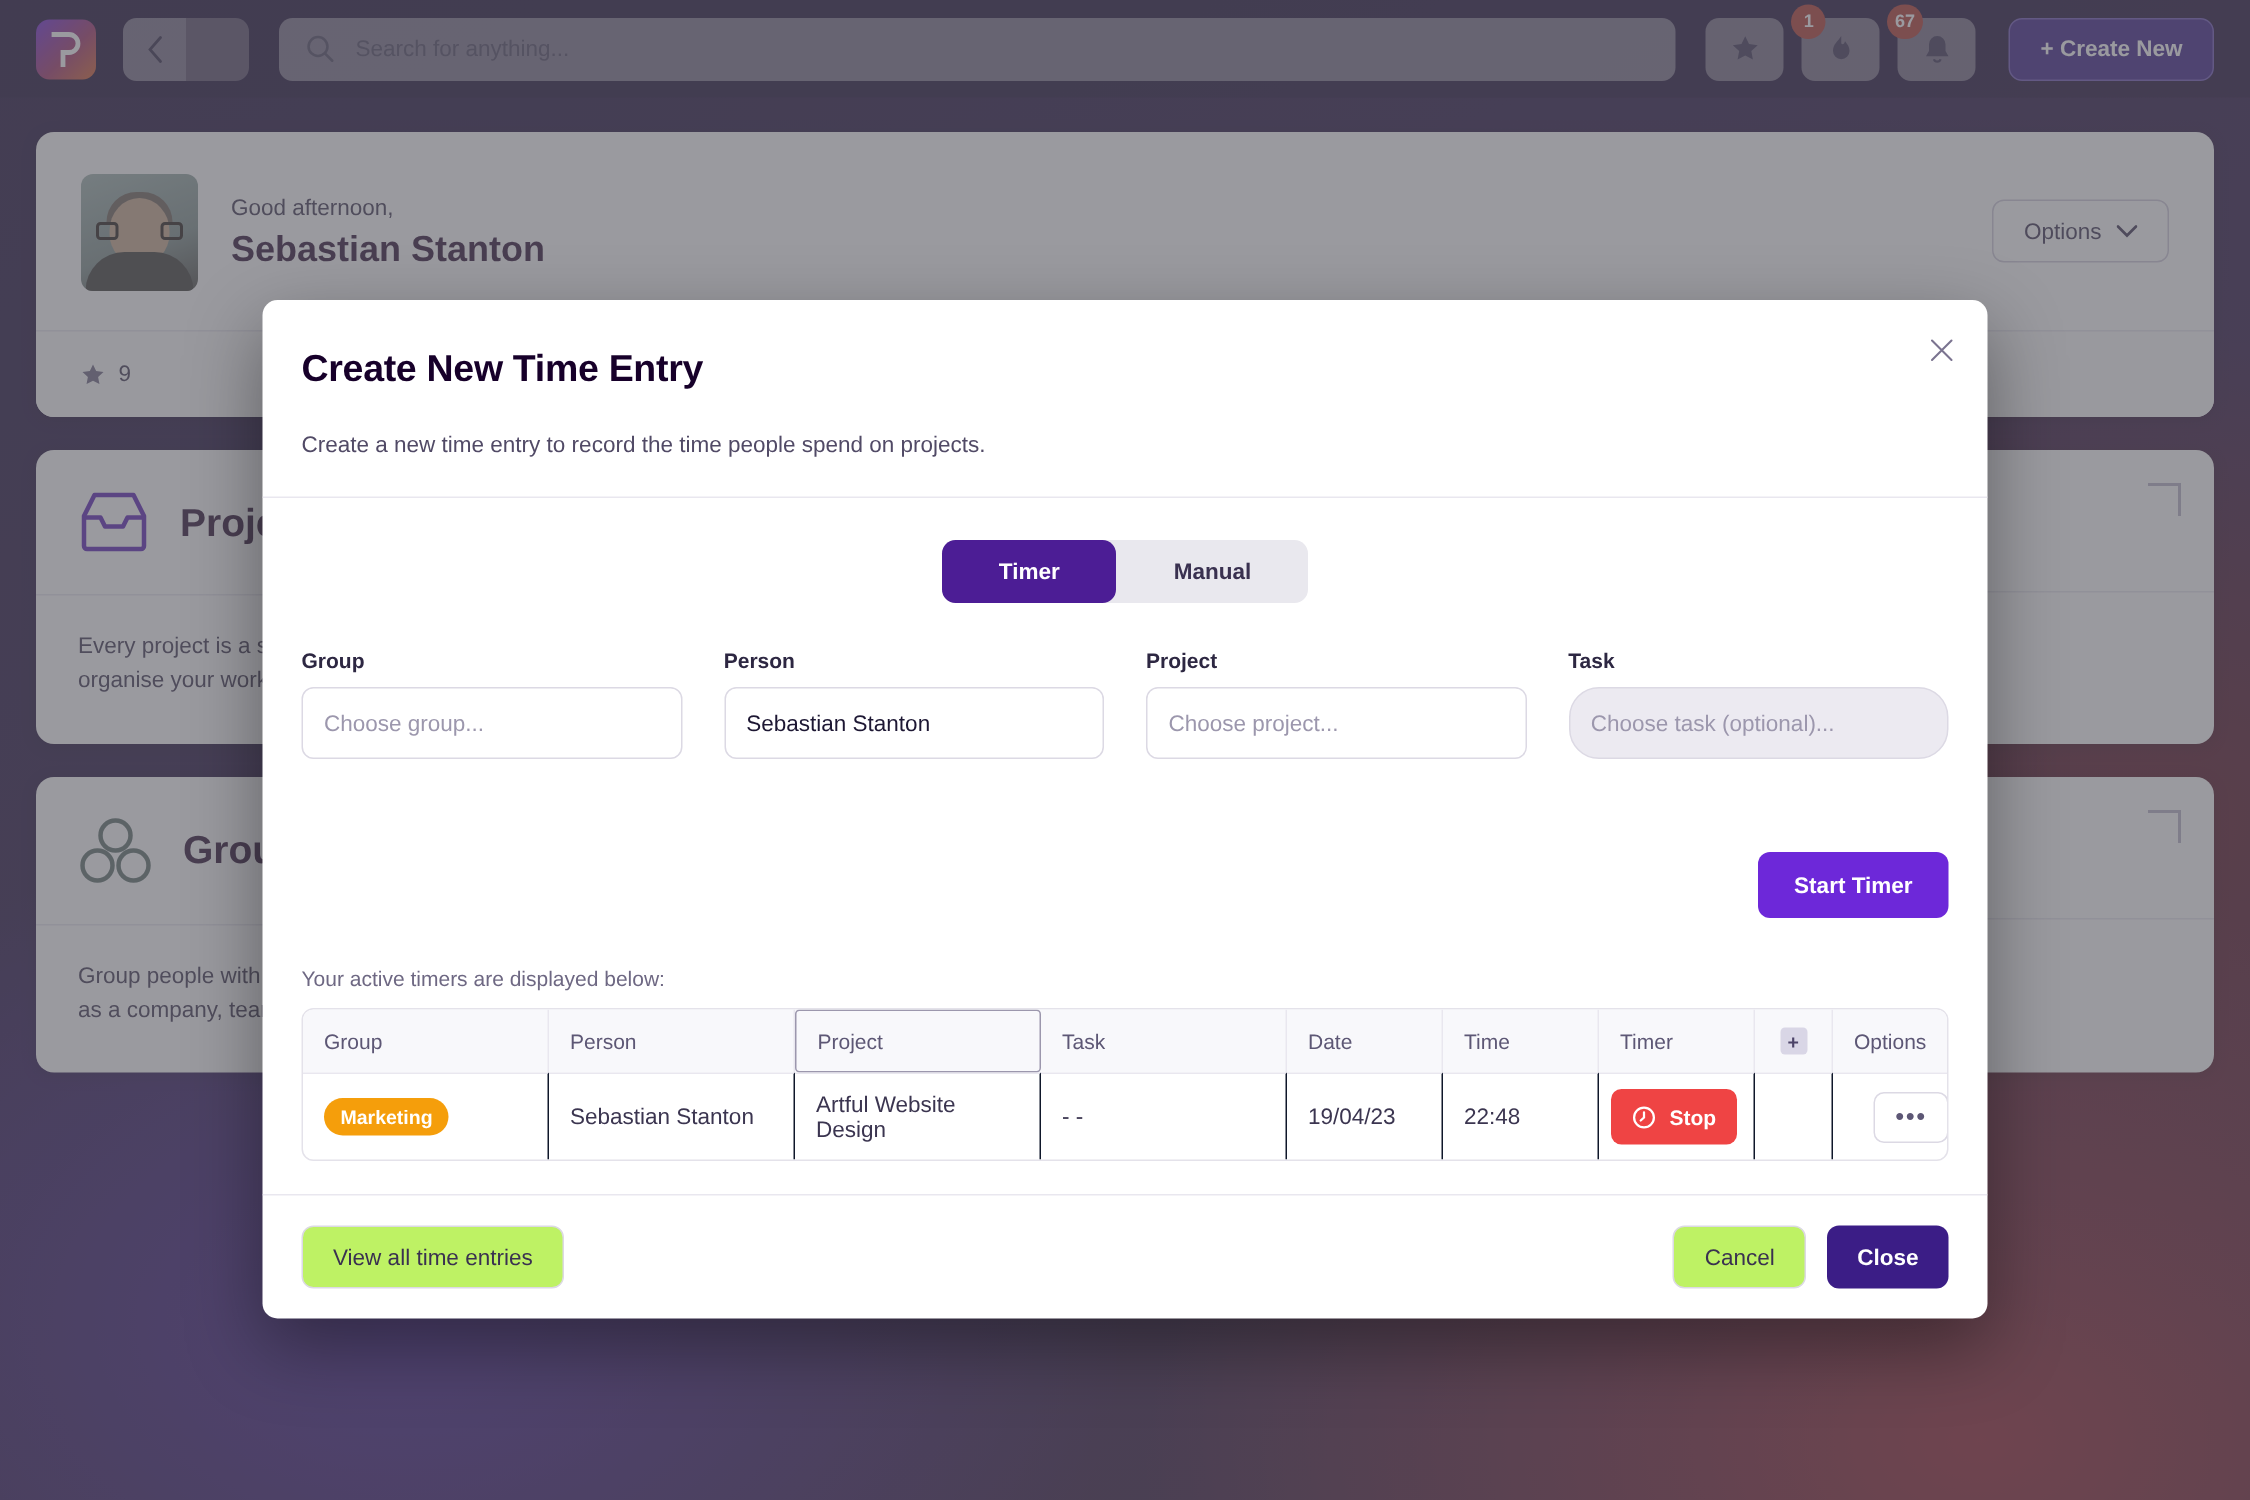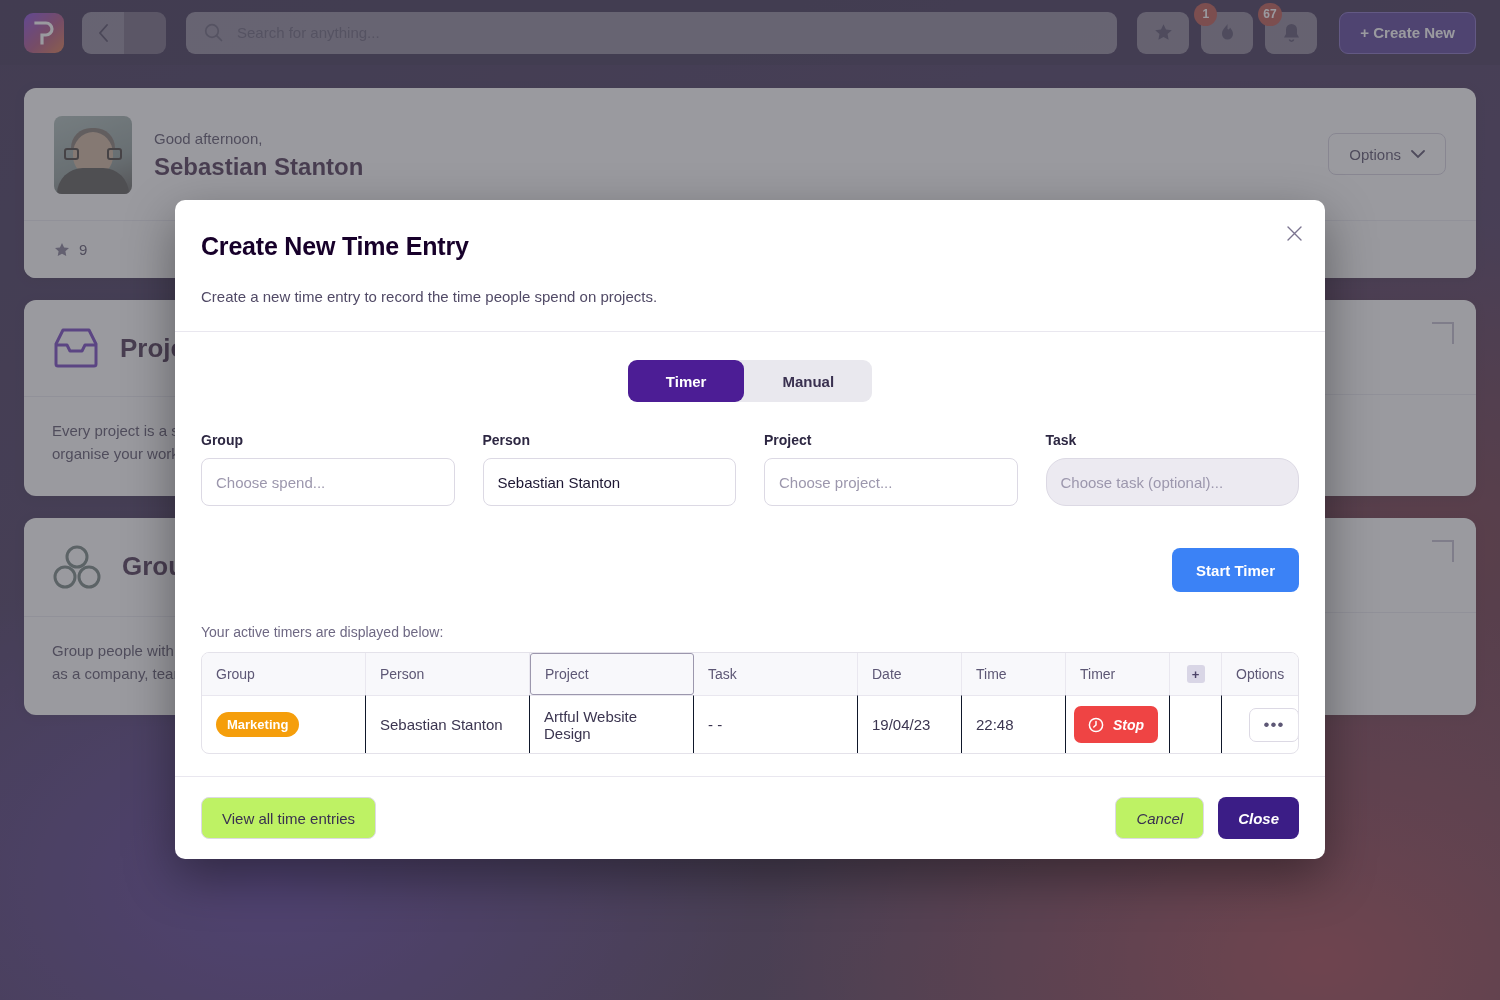--- a/index.html
+++ b/index.html
@@ -167,22 +167,22 @@
     height: 48px; border: 1px solid #dcd9e4; border-radius: 8px;
     display: flex; align-items: center; padding: 0 14px;
     font-size: 15px; color: #1d1733; background: #fff;
   }
   .field .ctrl.ph { color: #9c97ad; }
   .field .ctrl.disabled { background: #eceaf1; border-color: #dcd9e4; color: #9c97ad; border-radius: 20px; }
 
   .start-row { display: flex; justify-content: flex-end; margin-top: 42px; }
   .start-btn {
     height: 44px; padding: 0 24px; border-radius: 8px;
-    background: #3b82f6; color: #fff; font-size: 15px; font-weight: 700;
-    display: flex; align-items: center;
+    background: #6d28d9; color: #fff; font-size: 15px; font-weight: 700;
+    display: flex; align-items: center; margin-top: 20px;
   }
 
   .timers-label { margin-top: 32px; font-size: 14px; color: #6e6883; }
 
   .ttable { margin-top: 12px; border: 1px solid #e4e2ea; border-radius: 8px; overflow: hidden; }
   .trow { display: grid; grid-template-columns: 164px 164px 164px 164px 104px 104px 104px 52px 104px; }
   .thead { background: #f8f8fb; }
   .thead .tcell {
     height: 42px; font-size: 14px; color: #5d5775; display: flex; align-items: center;
     padding: 0 14px; border-right: 1px solid #e9e7ef;
@@ -220,21 +220,21 @@
   .modal-foot {
     border-top: 1px solid #e9e7ef; padding: 20px 26px;
     display: flex; align-items: center; justify-content: space-between;
   }
   .btn {
     height: 42px; padding: 0 20px; border-radius: 8px; font-size: 15px;
     display: flex; align-items: center; font-weight: 400;
   }
   .btn.ghost { border: 1px solid #dcd9e4; color: #3a3150; background: #bef264; text-align: center; }
   .btn.primary { background: #3b1d86; color: #fff; font-weight: 700; }
-  .foot-right { display: flex; gap: 14px; font-style: italic; }
+  .foot-right { display: flex; gap: 14px; }
 </style>
 </head>
 <body>
 
 <div class="page">
 
   <div class="card hero-card">
     <div class="hero-top" style="width:100%;">
       <div class="avatar">
         <div class="hair"></div>
@@ -392,21 +392,21 @@
     <div class="seg-wrap">
       <div class="seg">
         <div class="seg-item active">Timer</div>
         <div class="seg-item">Manual</div>
       </div>
     </div>
 
     <div class="fields">
       <div class="field">
         <label>Group</label>
-        <div class="ctrl ph">Choose spend...</div>
+        <div class="ctrl ph">Choose group...</div>
       </div>
       <div class="field">
         <label>Person</label>
         <div class="ctrl">Sebastian Stanton</div>
       </div>
       <div class="field">
         <label>Project</label>
         <div class="ctrl ph">Choose project...</div>
       </div>
       <div class="field">
@@ -437,21 +437,21 @@
       </div>
       <div class="trow tbody">
         <div class="tcell">
           <span class="chip">Marketing</span>
         </div>
         <div class="tcell">Sebastian Stanton</div>
         <div class="tcell">Artful Website Design</div>
         <div class="tcell">- -</div>
         <div class="tcell">19/04/23</div>
         <div class="tcell">22:48</div>
-        <div class="tcell" style="padding:0 8px;font-style:italic;">
+        <div class="tcell" style="padding:0 8px;">
           <div class="stop-btn">
             <svg width="16" height="16" viewBox="0 0 16 16">
               <circle cx="8" cy="8" r="6.6" fill="none" stroke="#fff" stroke-width="1.5"></circle>
               <path d="M8 4.5V8l-2.2 2" stroke="#fff" stroke-width="1.5" fill="none" stroke-linecap="round"></path>
             </svg>
             <span>Stop</span>
           </div>
         </div>
         <div class="tcell"></div>
         <div class="tcell" style="justify-content:center;">

